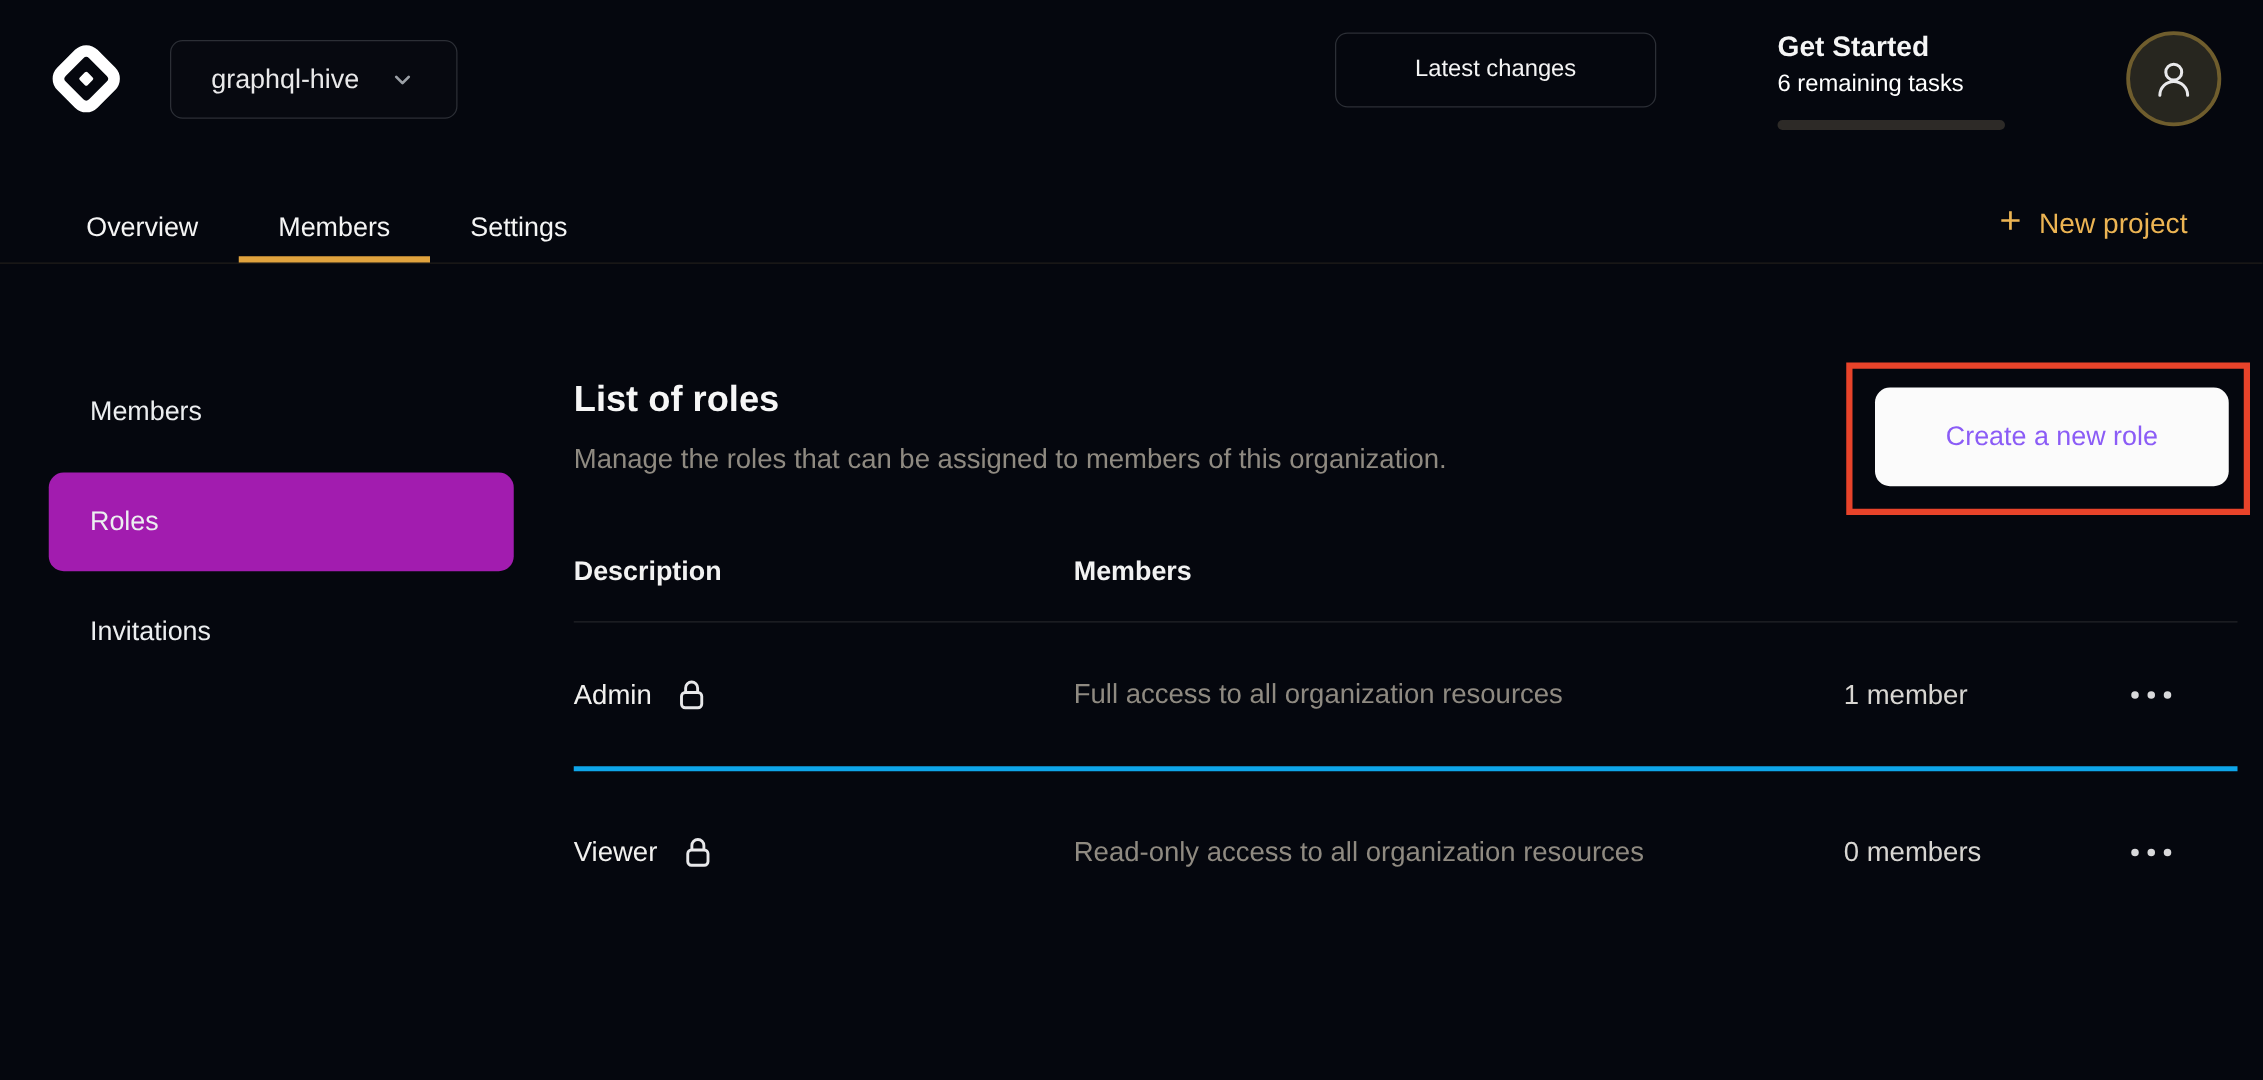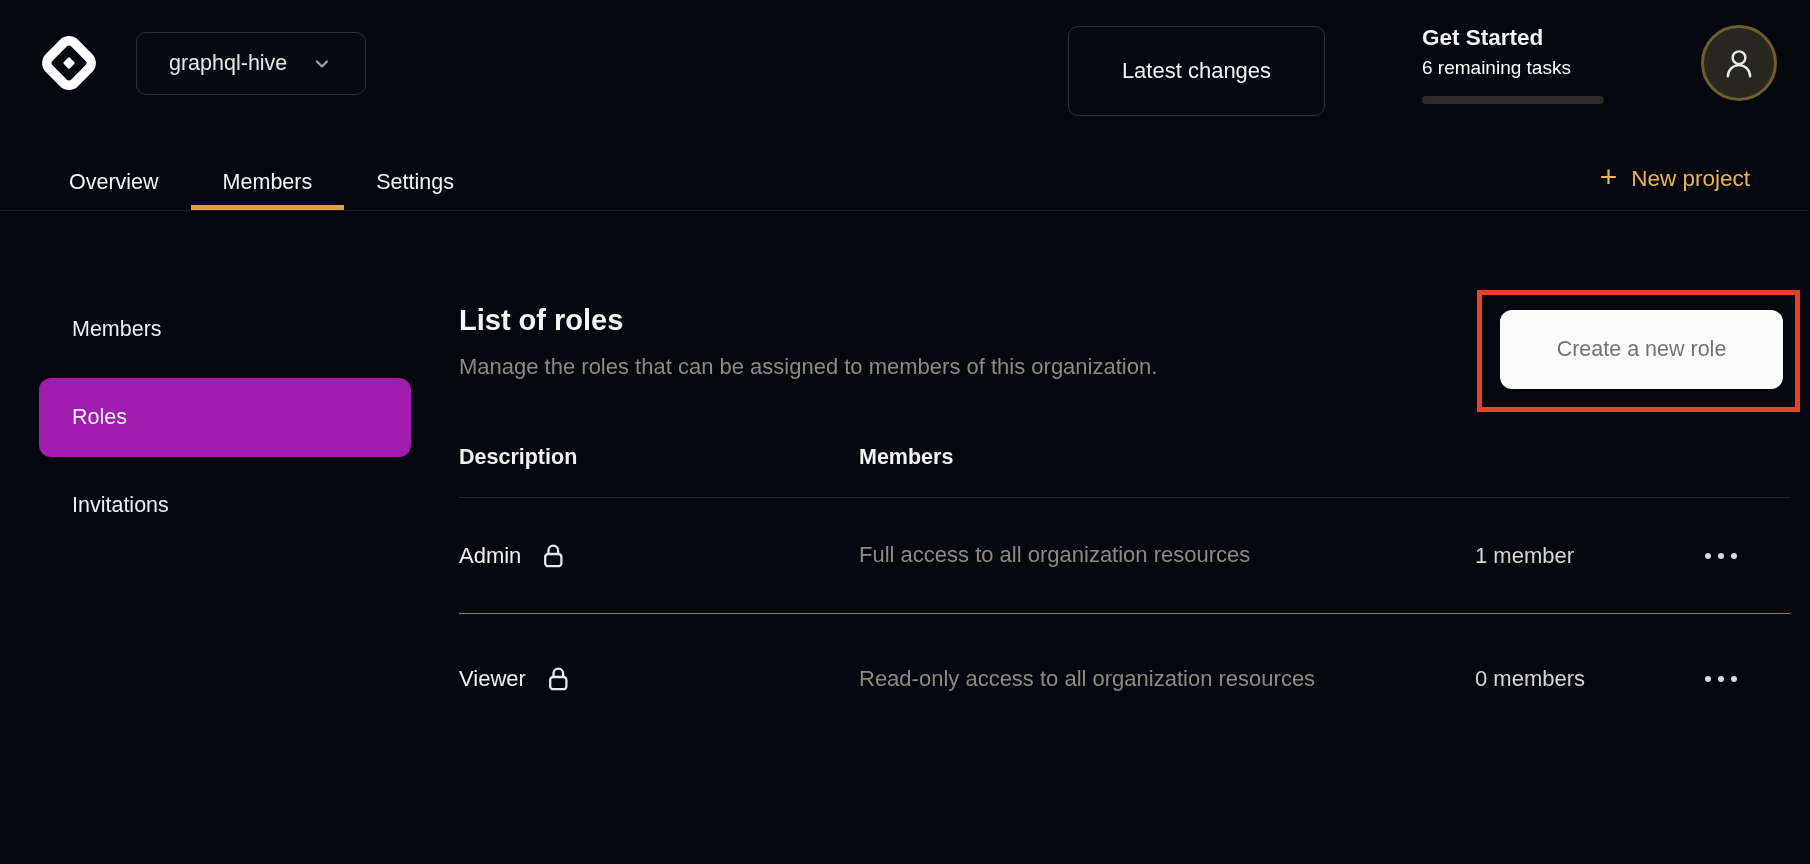--- a/index.html
+++ b/index.html
@@ -2,21 +2,21 @@
 <html><head>
 <meta charset="utf-8">
 <style>
   html,body{margin:0;padding:0;background:#05070e;}
   body{width:1810px;height:864px;overflow:hidden;font-family:"Liberation Sans","DejaVu Sans",sans-serif;-webkit-font-smoothing:antialiased;}
   .app{position:absolute;top:0;left:0;width:1810px;height:864px;background:#05070e;color:#ededee;}
 
   
   .logo{position:absolute;left:37px;top:31px;width:64px;height:64px;}
   .org-btn{position:absolute;left:136px;top:32px;height:63px;padding:0 32px;border:1.5px solid #2c2f36;border-radius:10px;display:flex;align-items:center;gap:24px;color:#e9e9ea;font-size:21.5px;background:rgba(255,255,255,0.01);cursor:pointer;box-sizing:border-box;}
-  .latest-btn{position:absolute;left:1068px;top:26px;height:90px;min-width:257px;box-sizing:border-box;padding:0 36px;border:1.5px solid #2c2f36;border-radius:10px;font-size:22px;color:#f4f4f4;display:flex;align-items:center;justify-content:center;background:transparent;cursor:pointer;}
+  .latest-btn{position:absolute;left:1068px;top:26px;height:60px;min-width:257px;box-sizing:border-box;padding:0 36px;border:1.5px solid #2c2f36;border-radius:10px;font-size:19px;color:#f4f4f4;display:flex;align-items:center;justify-content:center;background:transparent;cursor:pointer;}
   .get-started{position:absolute;left:1422px;top:24px;width:182px;}
   .gs-title{font-size:22.5px;font-weight:700;color:#f5f5f5;line-height:27px;}
   .gs-sub{font-size:19px;color:#ffffff;margin-top:6px;white-space:nowrap;}
   .gs-bar{margin-top:17px;height:8px;width:182px;border-radius:4px;background:#2d2a27;overflow:hidden;}
   .gs-fill{height:100%;width:0%;background:#e2a440;border-radius:4px;}
   .avatar{position:absolute;left:1701px;top:25px;width:76px;height:76px;border-radius:50%;border:3.5px solid #6f5d2d;background:#27261f;display:flex;align-items:center;justify-content:center;box-sizing:border-box;cursor:pointer;}
 
   
   .tabbar{position:absolute;top:144px;left:0;width:1810px;height:67px;border-bottom:1px solid #211e1a;display:flex;align-items:stretch;padding-left:37px;box-sizing:border-box;}
   .tab{padding:0 32px 0 32px;display:flex;align-items:flex-end;font-size:21.5px;color:#f5f5f5;border-bottom:5px solid transparent;box-sizing:border-box;cursor:pointer;}
@@ -29,26 +29,26 @@
   .sidebar{position:absolute;left:39px;top:290px;width:372px;}
   .side-item{height:79px;display:flex;align-items:center;padding-left:33px;margin-bottom:9px;border-radius:12px;font-size:21.5px;color:#eceef0;cursor:pointer;box-sizing:border-box;}
   .side-item.active{background:#a21caf;}
 
   
   .main{position:absolute;left:459px;top:211px;width:1331px;height:653px;}
   .page-title{font-size:29px;font-weight:700;color:#f6f6f6;margin:0;padding-top:92px;line-height:34px;}
   .page-sub{font-size:22px;color:#8f8a81;margin-top:17px;line-height:26px;}
 
   .annotation-box{position:absolute;left:1018px;top:79px;width:313px;height:112px;border:5px solid #e8432a;box-sizing:content-box;pointer-events:none;}
-  .create-btn{position:absolute;left:1041px;top:99px;width:283px;height:79px;background:#fbfbfb;color:#737373;border:none;border-radius:12px;font-size:21.5px;font-weight:500;font-family:"Liberation Sans","DejaVu Sans",sans-serif;display:flex;align-items:center;justify-content:center;cursor:pointer;}
+  .create-btn{position:absolute;left:1041px;top:99px;width:283px;height:79px;background:#fbfbfb;color:#8b5cf6;border:none;border-radius:12px;font-size:21.5px;font-weight:500;font-family:"Liberation Sans","DejaVu Sans",sans-serif;display:flex;align-items:center;justify-content:center;cursor:pointer;}
 
   .table{position:absolute;left:0;top:234px;width:1331px;}
   .trow{display:grid;grid-template-columns:400px 616px 230px 85px;align-items:center;}
   .thead{align-items:start;height:52px;border-bottom:1px solid #232429;font-weight:700;font-size:21.5px;color:#f2f2f2;}
-  .body-row1{height:115px;border-bottom:1px solid #0ea5e9;}
+  .body-row1{height:115px;border-bottom:4px solid #0ea5e9;}
   .body-row2{height:130px;}
   .cell-name{display:flex;align-items:center;gap:17px;font-size:22px;color:#f2f1ef;}
   .cell-desc{font-size:22px;color:#8f8a81;line-height:1.55;max-width:500px;}
   .cell-members{font-size:22px;color:#d8d6d2;}
   .cell-menu{display:flex;align-items:center;gap:7px;cursor:pointer;height:30px;}
   .dot{width:6px;height:6px;border-radius:50%;background:#d9d9db;}
 </style>
 </head>
 <body>
 

